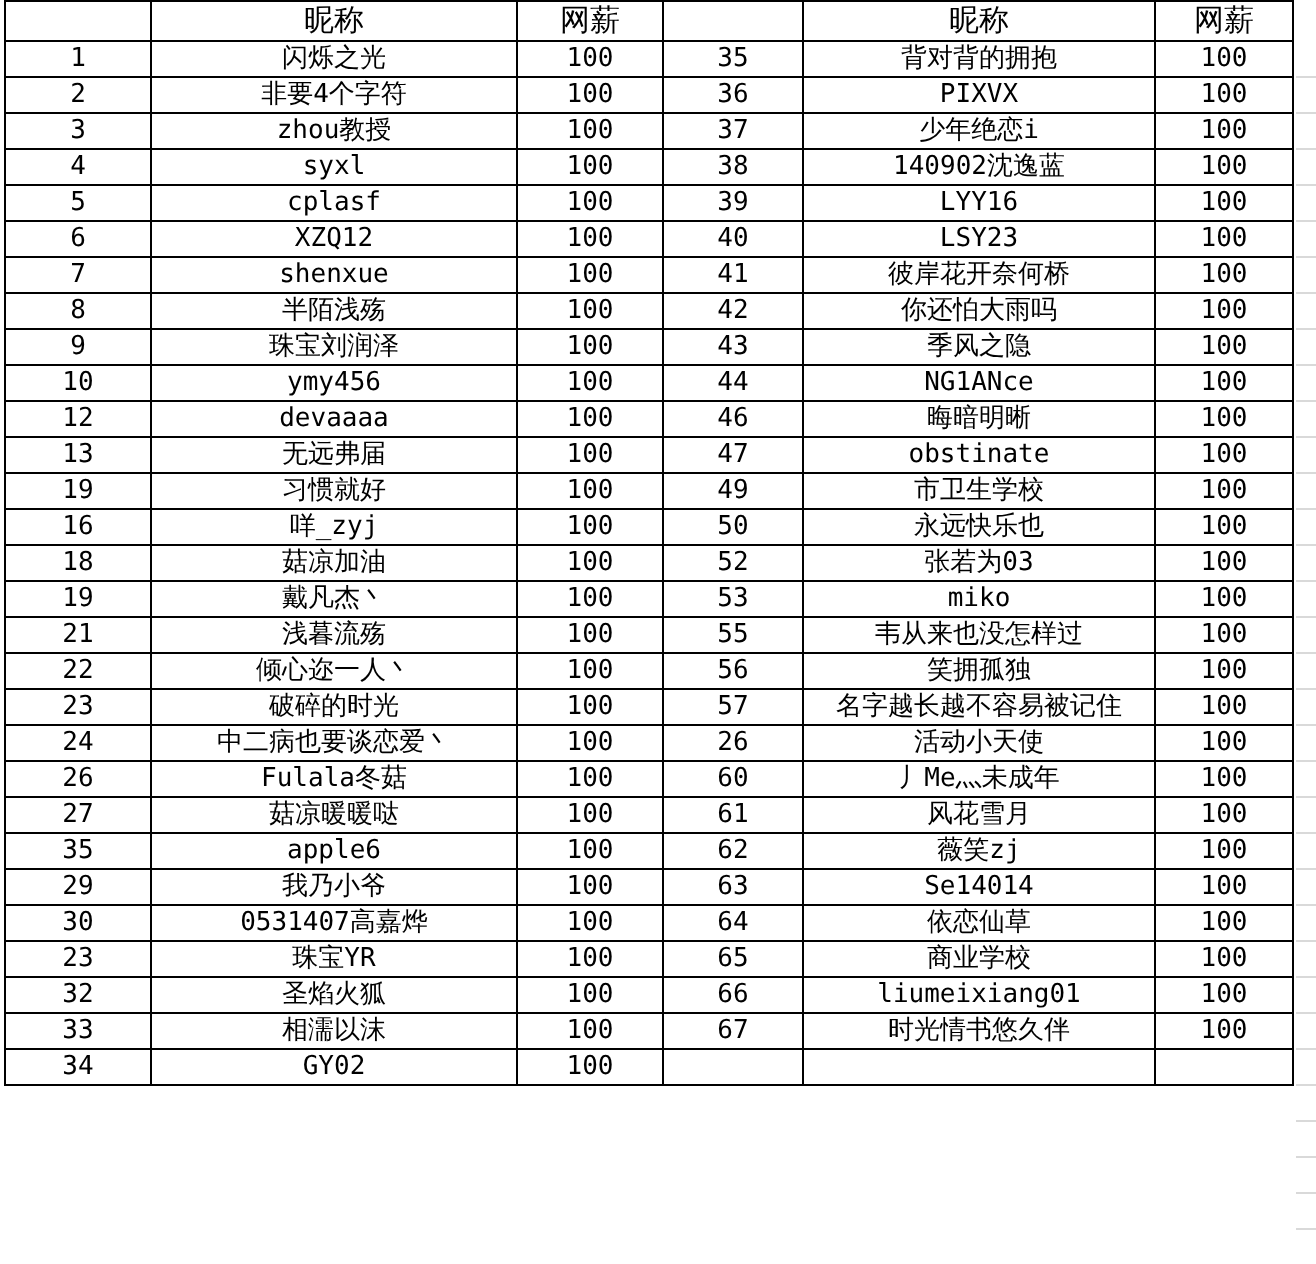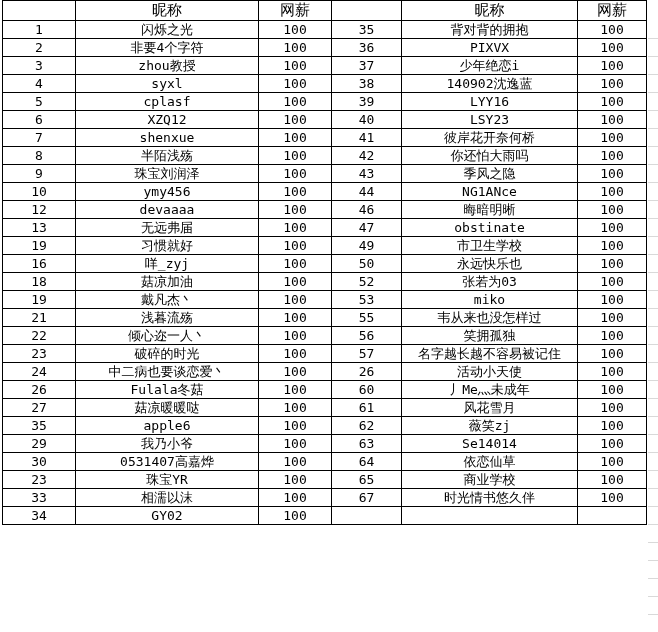--- a/index.html
+++ b/index.html
@@ -280,20 +280,28 @@
       </tr>
       <tr>
         <td>23</td>
         <td>珠宝YR</td>
         <td>100</td>
         <td>65</td>
         <td>商业学校</td>
         <td>100</td>
       </tr>
       <tr>
+        <td>32</td>
+        <td>圣焰火狐</td>
+        <td>100</td>
+        <td>66</td>
+        <td>liumeixiang01</td>
+        <td>100</td>
+      </tr>
+      <tr>
         <td>33</td>
         <td>相濡以沫</td>
         <td>100</td>
         <td>67</td>
         <td>时光情书悠久伴</td>
         <td>100</td>
       </tr>
       <tr>
         <td>34</td>
         <td>GY02</td>

